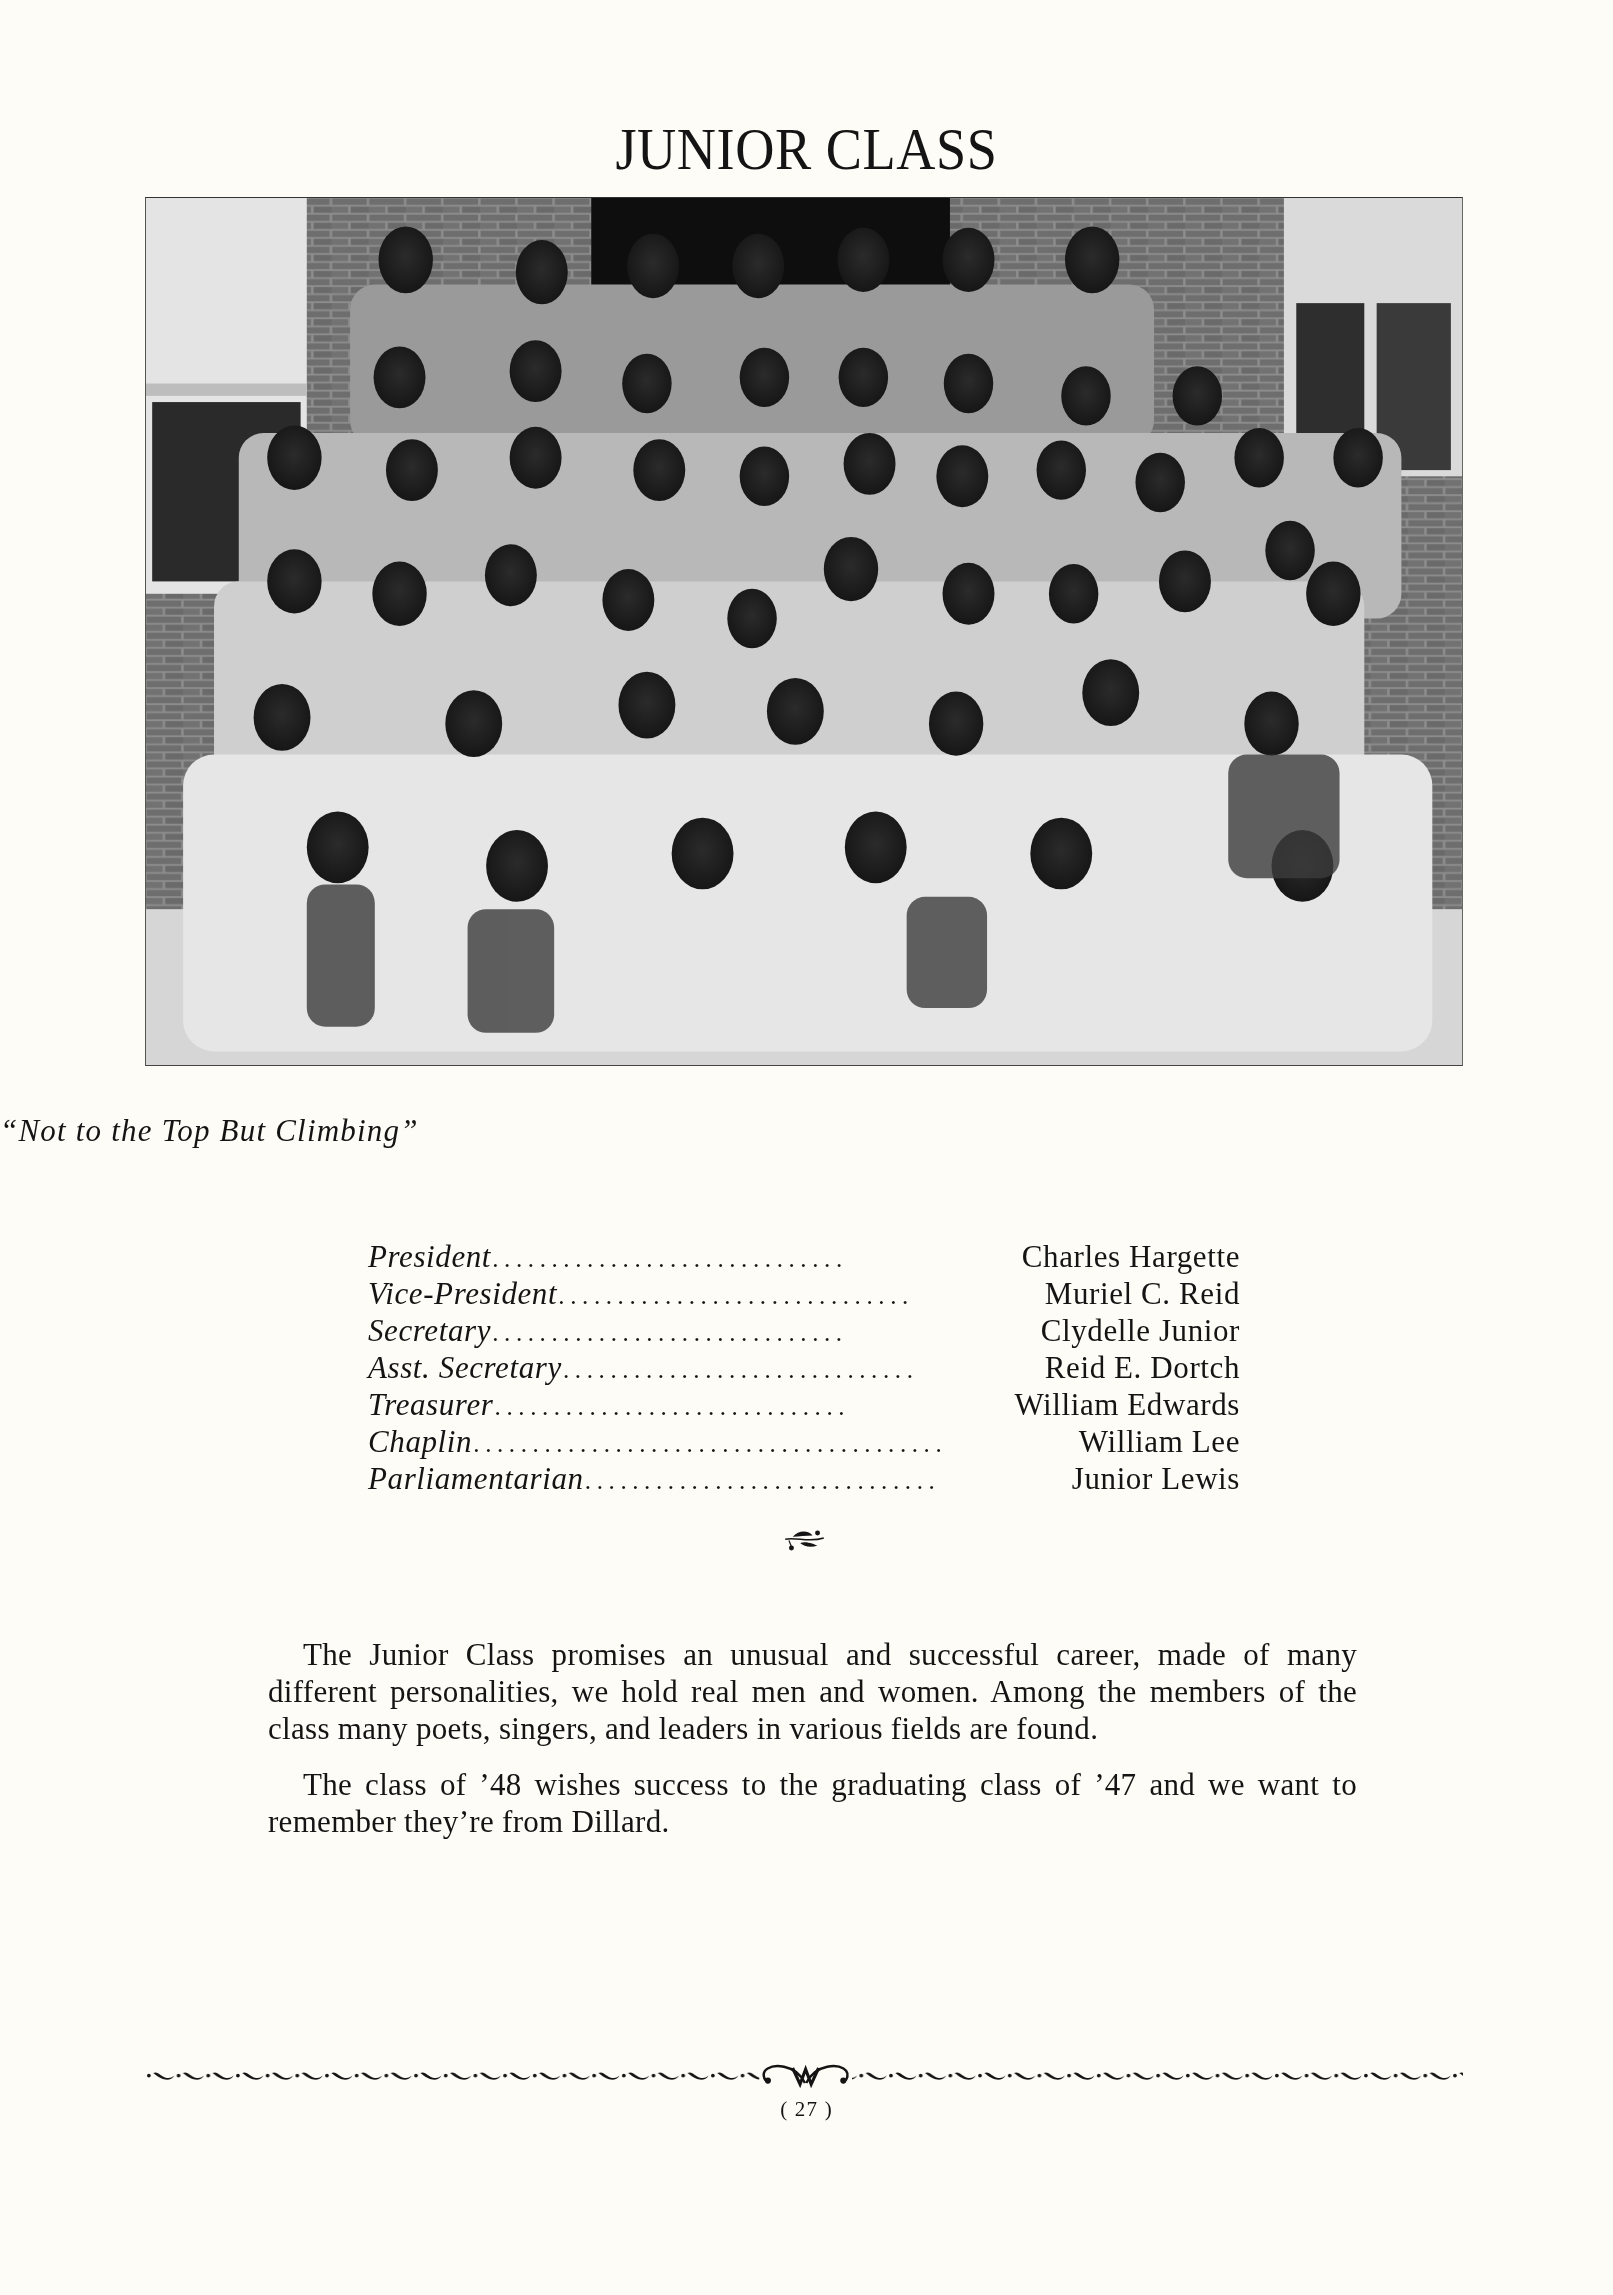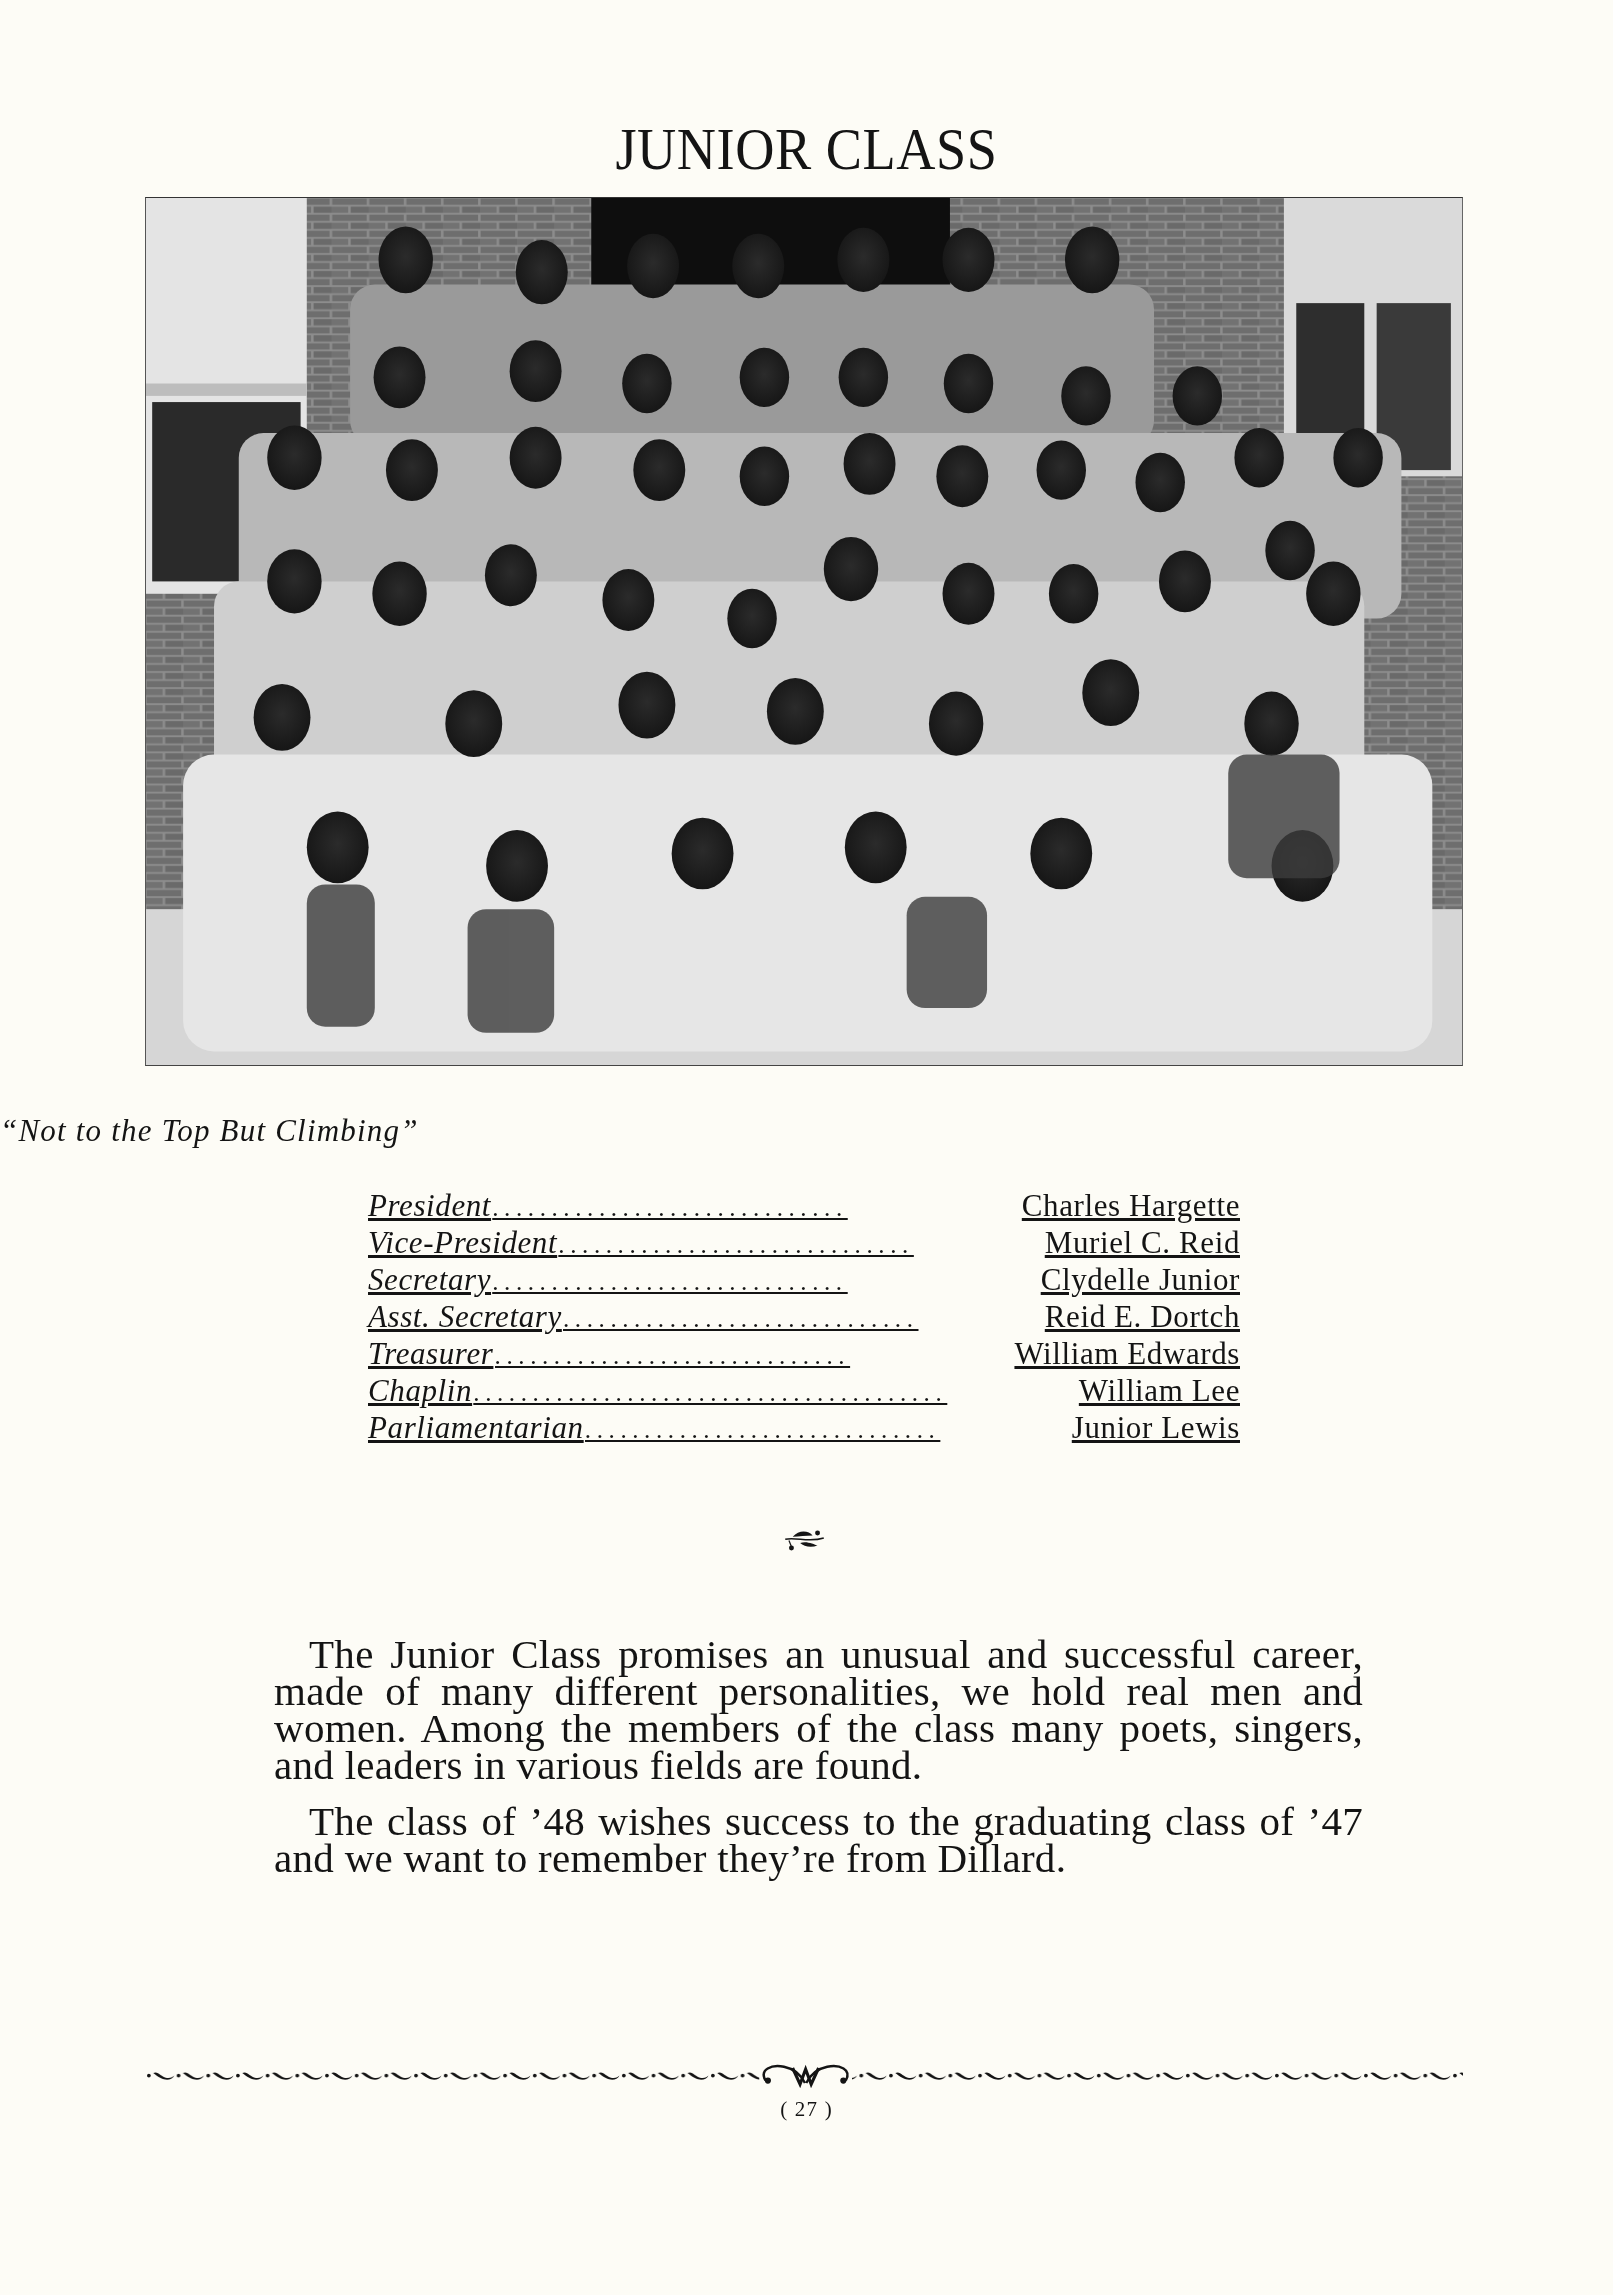--- a/index.html
+++ b/index.html
@@ -33,41 +33,41 @@
     .photo svg { display: block; width: 100%; height: 100%; }
 
     
     .motto {
       left: 0; width: 1613px; top: 1113px;
       text-align: left; font-style: italic;
       font-size: 31px; letter-spacing: 1.2px;
     }
 
     
-    .officers { left: 368px; top: 1187px; width: 872px; text-decoration: underline; }
+    .officers { left: 368px; top: 1238px; width: 872px; }
     .officer-row {
       display: flex; align-items: baseline;
       height: 37px; font-size: 31px; line-height: 37px;
       letter-spacing: 0.6px;
     }
     .officer-title { font-style: italic; white-space: nowrap; }
     .officer-dots {
       flex: 1; overflow: hidden; white-space: nowrap;
       margin: 0 8.7px 0 1.2px; letter-spacing: 5.6px;
       font-size: 25px;
     }
     .officer-name { white-space: nowrap; }
 
     
     .sprig { left: 784px; top: 1528px; width: 41px; height: 25px; }
 
     
     .body-text {
-      left: 274px; top: 1636px; width: 1089px;
-      font-size: 41px; line-height: 37px; letter-spacing: 0.3px;
+      left: 268px; top: 1636px; width: 1089px;
+      font-size: 31px; line-height: 37px; letter-spacing: 0.3px;
       text-align: justify;
     }
     .body-text p { margin: 0 0 18.6px 0; text-indent: 35px; }
 
     
     .border-rule { left: 147px; top: 2063px; width: 1316px; height: 25px; }
 
     .page-number {
       left: 0; width: 1613px; top: 2097px;
       text-align: center; font-size: 21px; letter-spacing: 1.2px;

